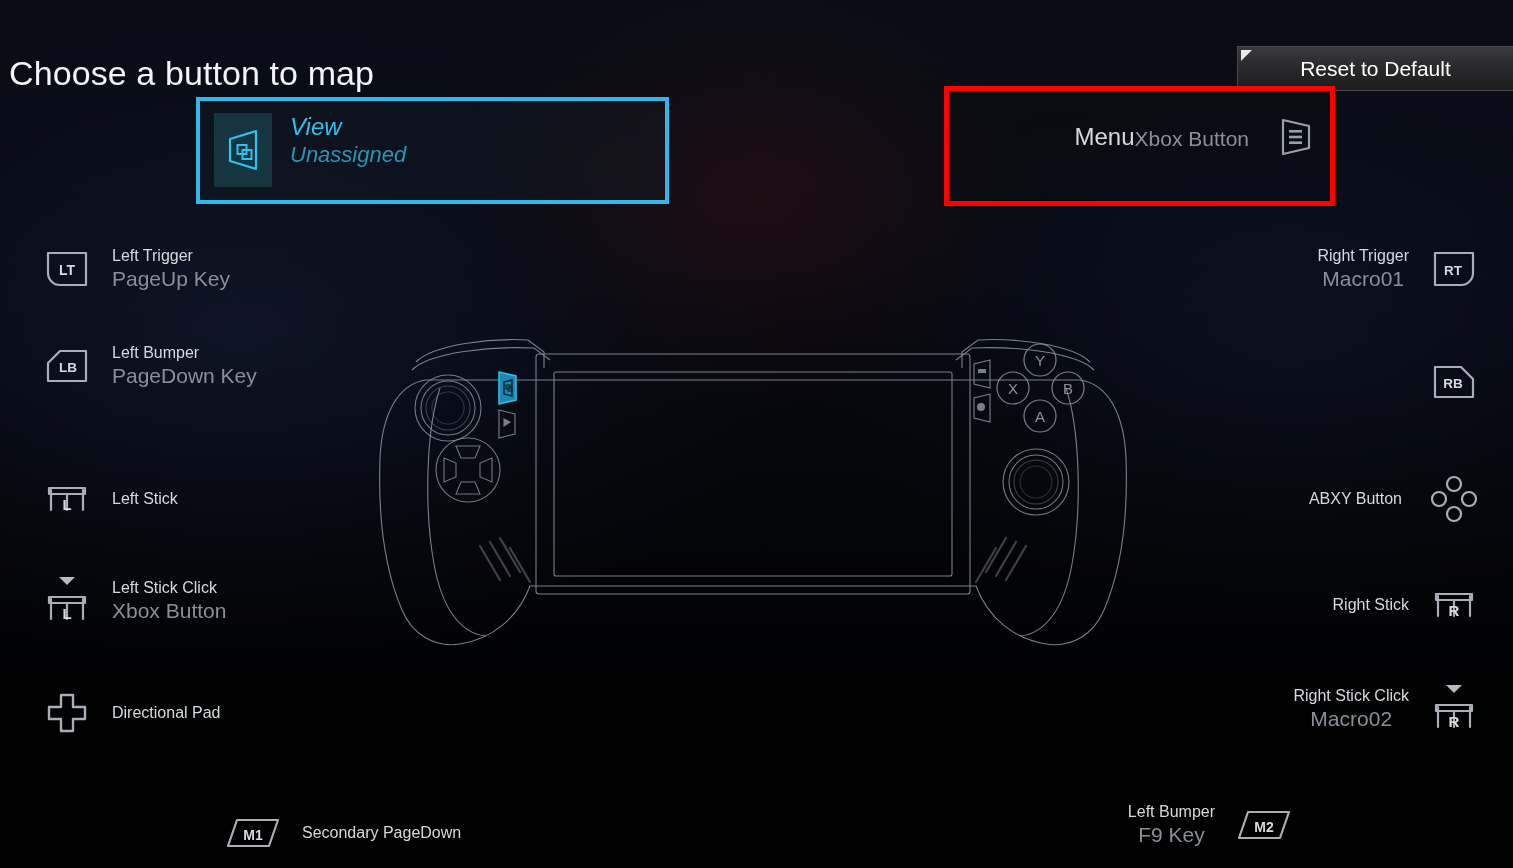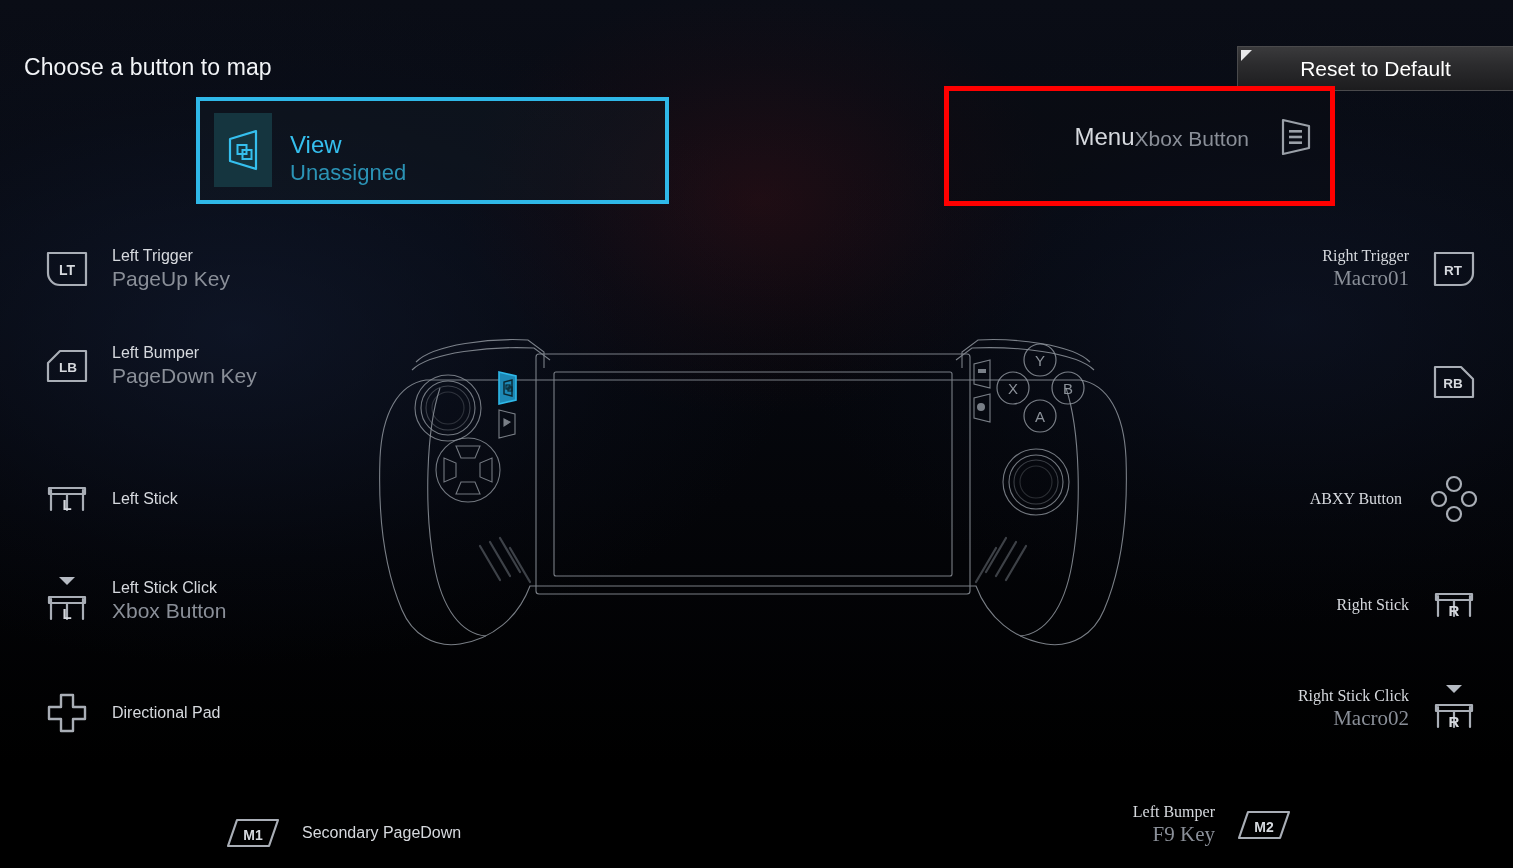--- a/index.html
+++ b/index.html
@@ -18,22 +18,22 @@
       radial-gradient(ellipse 420px 300px at 760px 200px, rgba(92,20,24,0.28) 0%, rgba(60,14,18,0.12) 45%, rgba(0,0,0,0) 72%),
       radial-gradient(ellipse 700px 420px at 240px 330px, rgba(20,30,54,0.55) 0%, rgba(12,18,34,0.22) 55%, rgba(0,0,0,0) 80%),
       radial-gradient(ellipse 620px 380px at 1290px 320px, rgba(18,26,48,0.45) 0%, rgba(10,16,30,0.18) 55%, rgba(0,0,0,0) 80%),
       linear-gradient(180deg, #0a0d16 0%, #070a12 28%, #040509 58%, #000000 88%);
     overflow: hidden;
   }
 
   
   .page-title {
     position: absolute;
-    left: 24px; top: 54px;
-    font-size: 23px;
+    left: 9px; top: 54px;
+    font-size: 34px;
     color: #f2f4f7;
     letter-spacing: .1px;
     white-space: nowrap;
   }
 
   
   .reset-btn {
     position: absolute;
     right: 0px; top: 46px;
     width: 276px; height: 45px;
@@ -73,29 +73,29 @@
 
   
   .row {
     position: absolute;
     display: flex;
     align-items: center;
   }
   .row.right { flex-direction: row-reverse; }
   .row-texts { display: flex; flex-direction: column; justify-content: center; }
   .row.left .row-texts { align-items: flex-start; padding-left: 18px; }
-  .row.right .row-texts { align-items: flex-end; padding-right: 18px; font-family: Liberation Serif, serif; }
+  .row.right .row-texts { align-items: center; padding-right: 18px; }
   .r-title { font-size: 16px; color: #d6d9de; line-height: 1.18; white-space: nowrap; }
   .r-sub   { font-size: 21px; color: #8a8f98; line-height: 1.2; white-space: nowrap; }
 
   .icon-box { width: 54px; height: 54px; display: flex; align-items: center; justify-content: center; flex: none; }
   .icon-box svg { display: block; overflow: visible; }
 
   
-  .view-item { position: absolute; left: 214px; top: 113px; display: flex; align-items: flex-end; }
+  .view-item { position: absolute; left: 214px; top: 113px; display: flex; align-items: flex-start; font-style: italic; }
   .view-tile {
     width: 58px; height: 74px;
     background: #15353f;
     display: flex; align-items: center; justify-content: center;
     flex: none;
   }
   .view-texts { padding-left: 18px; display: flex; flex-direction: column; }
   .view-title { font-size: 24px; color: #35bfee; line-height: 1.2; }
   .view-sub   { font-size: 22px; color: #2b93b5; line-height: 1.22; }
 

